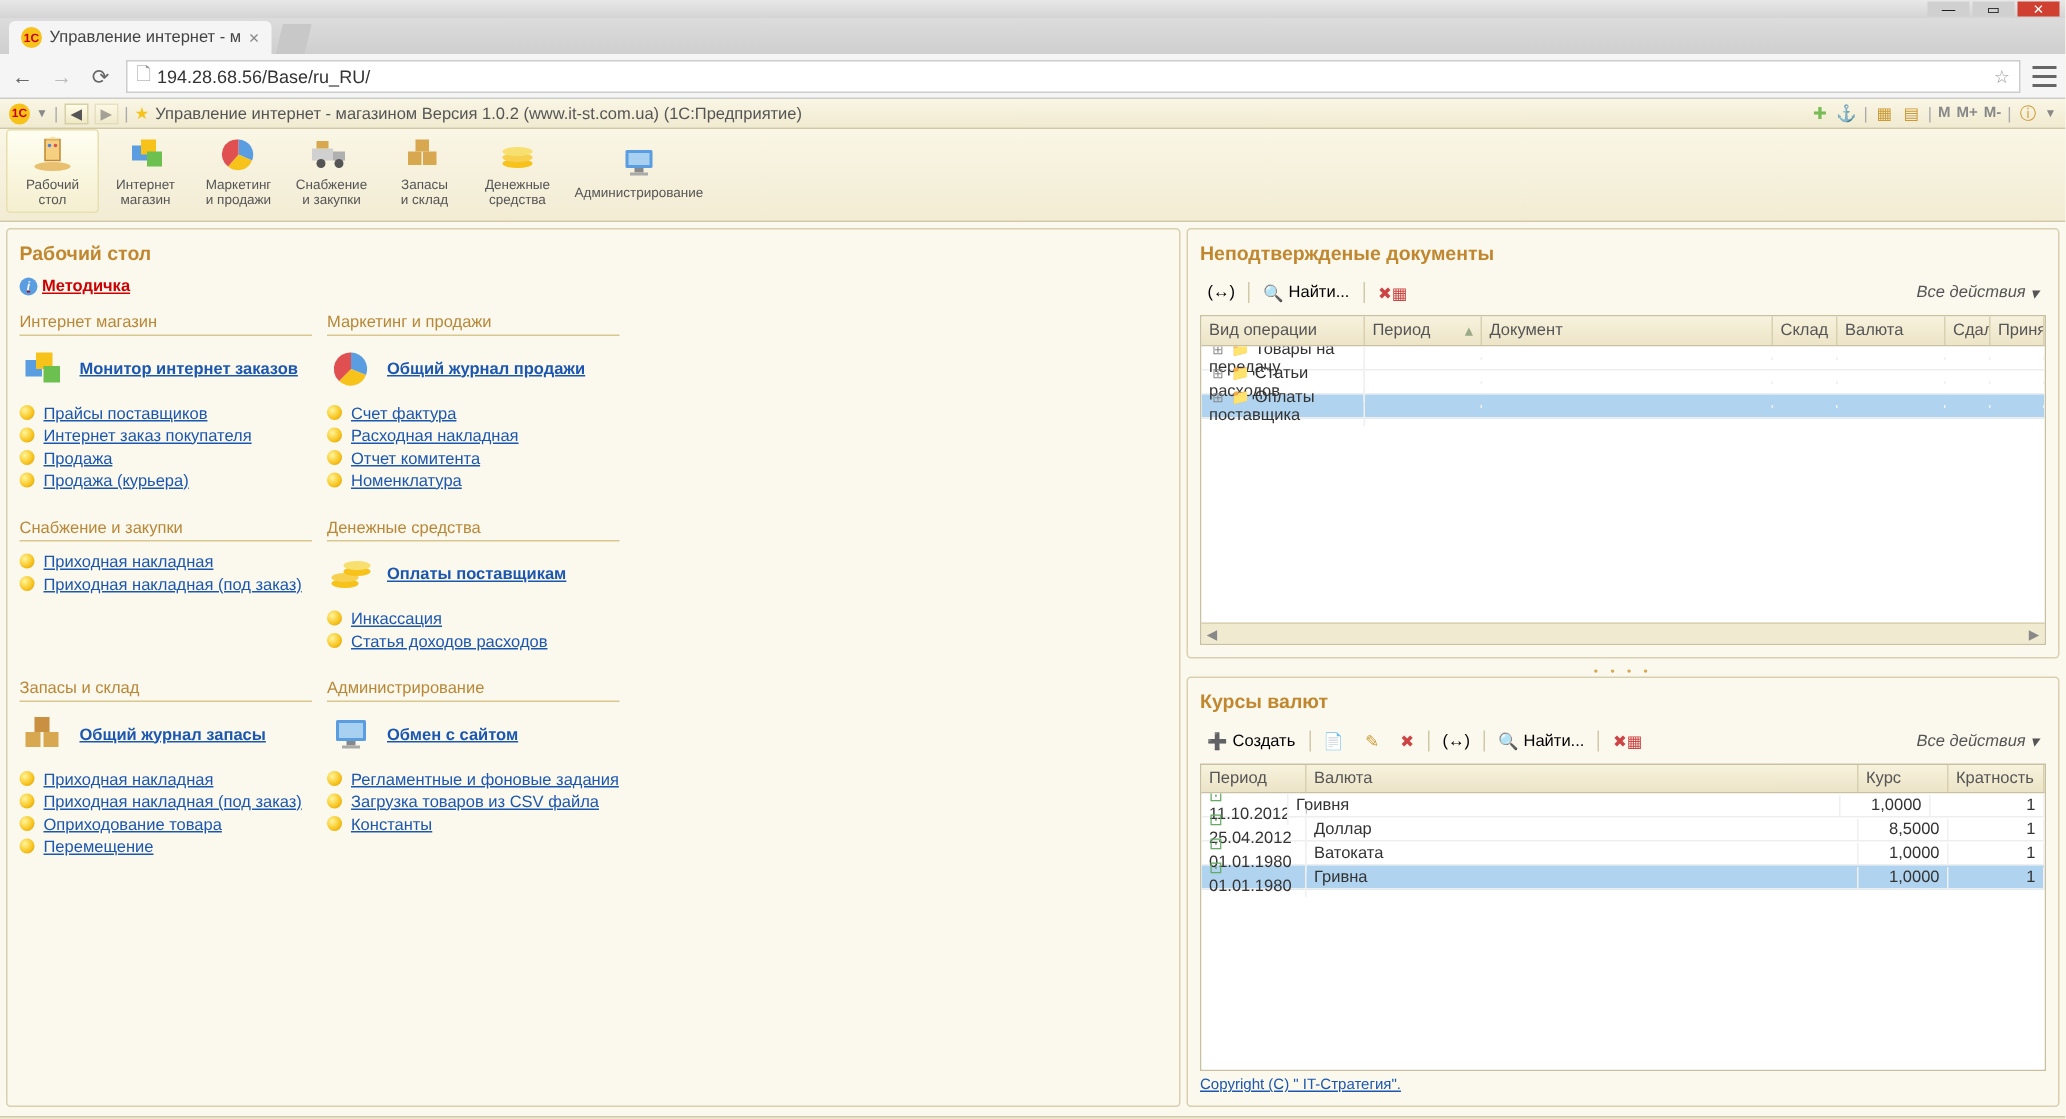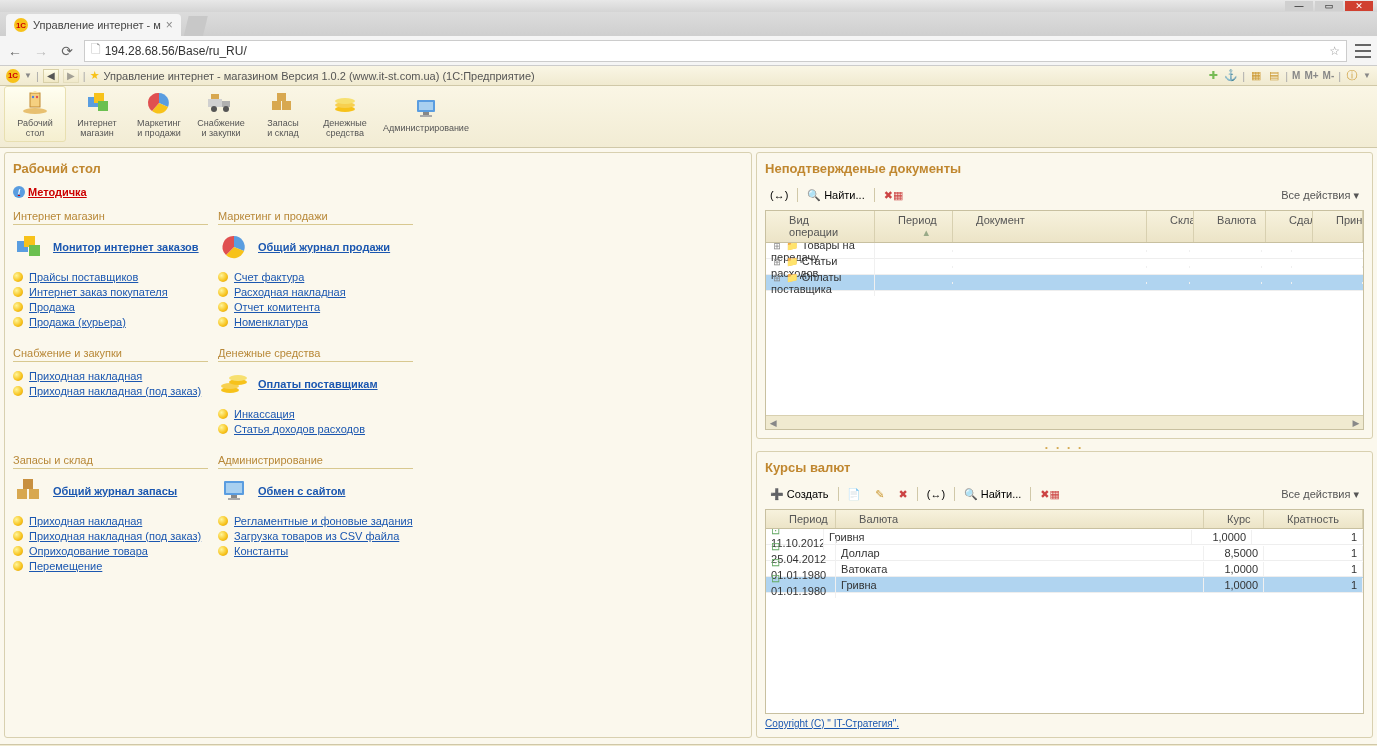--- a/index.html
+++ b/index.html
@@ -49,34 +49,34 @@
 .panel-title { color: #c0872f; font-size: 13px; font-weight: bold; margin-bottom: 8px; }
 .meth-link { color: #c00; text-decoration: underline; display: inline-flex; align-items: center; gap: 3px; margin-bottom: 12px; font-weight: bold; }
 .info-icon { width: 12px; height: 12px; background: #5a9de0; border-radius: 50%; color: white; font-size: 8px; display: inline-flex; align-items: center; justify-content: center; font-style: italic; font-weight: bold; }
 
 .sections-grid { display: grid; grid-template-columns: 195px 195px; gap: 0 10px; }
 .section-block { margin-bottom: 16px; }
 .section-header { color: #b88838; font-size: 11px; border-bottom: 1px solid #d8c890; padding-bottom: 2px; margin-bottom: 8px; }
 .main-link { display: flex; align-items: center; gap: 8px; margin-bottom: 10px; }
 .main-link-icon { width: 32px; height: 28px; }
 .main-link a { color: #1b57b0; font-weight: bold; text-decoration: underline; font-size: 11px; }
-.sub-link { display: flex; align-items: center; gap: 6px; margin: 3px 0; }
+.sub-link { display: flex; align-items: flex-start; gap: 6px; margin: 3px 0; }
 .bullet { width: 10px; height: 10px; background: radial-gradient(circle at 35% 35%, #fff59a, #f7c21a 60%, #d09010); border-radius: 50%; }
 .sub-link a { color: #1b57b0; text-decoration: underline; font-size: 11px; }
 
 
 .panel-toolbar { display: flex; align-items: center; gap: 4px; padding: 2px 0; margin-bottom: 4px; }
 .tb-btn { height: 18px; padding: 0 5px; display: flex; align-items: center; gap: 3px; cursor: pointer; font-size: 11px; border-radius: 2px; }
 .tb-sep { width: 1px; height: 14px; background: #d0c8a8; }
-.all-actions { margin-left: auto; color: #555; }
+.all-actions { margin-left: auto; color: #555; font-style: italic; }
 
 
 .grid { border: 1px solid #c8c0a0; background: white; flex: 1; display: flex; flex-direction: column; }
 .grid-header { background: linear-gradient(#f7f2dd,#ece4c7); display: flex; border-bottom: 1px solid #c8c0a0; }
-.grid-header .gh { padding: 3px 23px; border-right: 1px solid #d8d0b0; font-size: 11px; color: #555; overflow: hidden; }
+.grid-header .gh { padding: 3px 5px; border-right: 1px solid #d8d0b0; font-size: 11px; color: #555; overflow: hidden; }
 .grid-body { flex: 1; overflow: auto; background: white; }
 .grid-row { display: flex; border-bottom: 1px solid #eee; height: 16px; align-items: center; }
 .grid-row.selected { background: #b0d4f0; }
 .grid-row .gc { padding: 1px 5px; border-right: 1px solid #f0f0f0; font-size: 11px; color: #333; overflow: hidden; }
 .tree-icon { width: 12px; display: inline-flex; justify-content: center; color: #888; font-size: 9px; }
 .folder-icon { color: #f7c21a; font-size: 10px; }
 
 .grid-scroll { background: #f0ead0; height: 14px; display: flex; align-items: center; border-top: 1px solid #d8d0b0; }
 .scroll-arrow { width: 14px; text-align: center; color: #888; font-size: 9px; }
 .scroll-thumb { flex: 1; }

